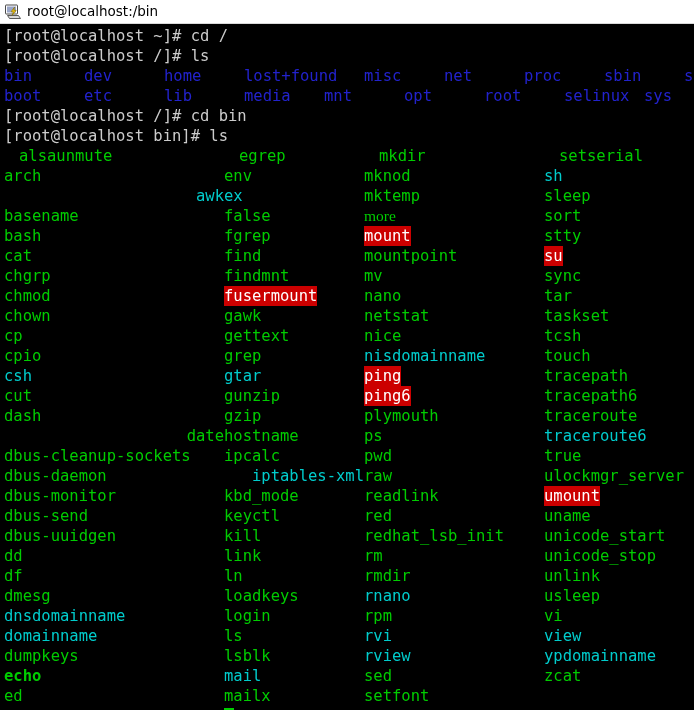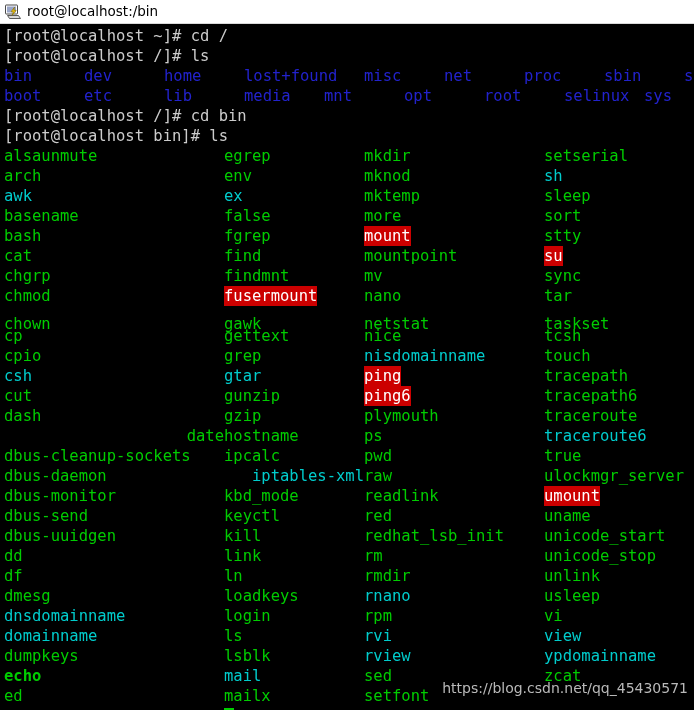--- a/index.html
+++ b/index.html
@@ -112,29 +112,29 @@
 </div>
 
 <div id="terminal">
   <div class="screen" id="screen">
       <div class="row"><span class="cell c-white">[root@localhost ~]# </span><span class="cell c-white">cd /</span></div>
       <div class="row"><span class="cell c-white">[root@localhost /]# </span><span class="cell c-white">ls</span></div>
       <div class="row"><span class="cell" style="width: 80px;"><span class="cell c-blue">bin</span></span><span class="cell" style="width: 80px;"><span class="cell c-blue">dev</span></span><span class="cell" style="width: 80px;"><span class="cell c-blue">home</span></span><span class="cell" style="width: 120px;"><span class="cell c-blue">lost+found</span></span><span class="cell" style="width: 80px;"><span class="cell c-blue">misc</span></span><span class="cell" style="width: 80px;"><span class="cell c-blue">net</span></span><span class="cell" style="width: 80px;"><span class="cell c-blue">proc</span></span><span class="cell" style="width: 80px;"><span class="cell c-blue">sbin</span></span><span class="cell" style="width: 80px;"><span class="cell c-blue">srv</span></span></div>
       <div class="row"><span class="cell" style="width: 80px;"><span class="cell c-blue">boot</span></span><span class="cell" style="width: 80px;"><span class="cell c-blue">etc</span></span><span class="cell" style="width: 80px;"><span class="cell c-blue">lib</span></span><span class="cell" style="width: 80px;"><span class="cell c-blue">media</span></span><span class="cell" style="width: 80px;"><span class="cell c-blue">mnt</span></span><span class="cell" style="width: 80px;"><span class="cell c-blue">opt</span></span><span class="cell" style="width: 80px;"><span class="cell c-blue">root</span></span><span class="cell" style="width: 80px;"><span class="cell c-blue">selinux</span></span><span class="cell" style="width: 80px;"><span class="cell c-blue">sys</span></span><span class="cell c-white" style="width: 80px;"></span></div>
       <div class="row"><span class="cell c-white">[root@localhost /]# </span><span class="cell c-white">cd bin</span></div>
       <div class="row"><span class="cell c-white">[root@localhost bin]# </span><span class="cell c-white">ls</span></div>
-      <div class="row"><span class="cell" style="width: 220px;"><span class="cell c-green">alsaunmute</span></span><span class="cell" style="width: 140px;"><span class="cell c-green">egrep</span></span><span class="cell" style="width: 180px;"><span class="cell c-green">mkdir</span></span><span class="cell" style="width: 160px;"><span class="cell c-green">setserial</span></span></div>
+      <div class="row"><span class="cell" style="width: 220px; margin-left: 15px;"><span class="cell c-green">alsaunmute</span></span><span class="cell" style="width: 140px;"><span class="cell c-green">egrep</span></span><span class="cell" style="width: 180px;"><span class="cell c-green">mkdir</span></span><span class="cell" style="width: 160px;"><span class="cell c-green">setserial</span></span></div>
       <div class="row"><span class="cell" style="width: 220px;"><span class="cell c-green">arch</span></span><span class="cell" style="width: 140px;"><span class="cell c-green">env</span></span><span class="cell" style="width: 180px;"><span class="cell c-green">mknod</span></span><span class="cell" style="width: 160px;"><span class="cell c-cyan">sh</span></span></div>
-      <div class="row"><span class="cell" style="width: 220px;"><span class="cell c-cyan">awk</span></span><span class="cell" style="width: 140px;"><span class="cell c-cyan">ex</span></span><span class="cell" style="width: 180px;"><span class="cell c-green">mktemp</span></span><span class="cell" style="width: 160px;"><span class="cell c-green">sleep</span></span></div>
-      <div class="row"><span class="cell" style="width: 220px;"><span class="cell c-green">basename</span></span><span class="cell" style="width: 140px;"><span class="cell c-green">false</span></span><span class="cell" style="width: 180px;"><span class="cell c-green">more</span></span><span class="cell" style="width: 160px;"><span class="cell c-green">sort</span></span></div>
+      <div class="row"><span class="cell" style="width: 220px; text-align: right;"><span class="cell c-cyan">awk</span></span><span class="cell" style="width: 140px;"><span class="cell c-cyan">ex</span></span><span class="cell" style="width: 180px;"><span class="cell c-green">mktemp</span></span><span class="cell" style="width: 160px;"><span class="cell c-green">sleep</span></span></div>
+      <div class="row"><span class="cell" style="width: 220px;"><span class="cell c-green">basename</span></span><span class="cell" style="width: 140px;"><span class="cell c-green">false</span></span><span class="cell" style="width: 180px; font-family: Liberation Serif, serif;"><span class="cell c-green">more</span></span><span class="cell" style="width: 160px;"><span class="cell c-green">sort</span></span></div>
       <div class="row"><span class="cell" style="width: 220px;"><span class="cell c-green">bash</span></span><span class="cell" style="width: 140px;"><span class="cell c-green">fgrep</span></span><span class="cell" style="width: 180px;"><span class="cell c-bgred">mount</span></span><span class="cell" style="width: 160px;"><span class="cell c-green">stty</span></span></div>
       <div class="row"><span class="cell" style="width: 220px;"><span class="cell c-green">cat</span></span><span class="cell" style="width: 140px;"><span class="cell c-green">find</span></span><span class="cell" style="width: 180px;"><span class="cell c-green">mountpoint</span></span><span class="cell" style="width: 160px;"><span class="cell c-bgred">su</span></span></div>
       <div class="row"><span class="cell" style="width: 220px;"><span class="cell c-green">chgrp</span></span><span class="cell" style="width: 140px;"><span class="cell c-green">findmnt</span></span><span class="cell" style="width: 180px;"><span class="cell c-green">mv</span></span><span class="cell" style="width: 160px;"><span class="cell c-green">sync</span></span></div>
       <div class="row"><span class="cell" style="width: 220px;"><span class="cell c-green">chmod</span></span><span class="cell" style="width: 140px;"><span class="cell c-bgred">fusermount</span></span><span class="cell" style="width: 180px;"><span class="cell c-green">nano</span></span><span class="cell" style="width: 160px;"><span class="cell c-green">tar</span></span></div>
-      <div class="row"><span class="cell" style="width: 220px; margin-top: 8px;"><span class="cell c-green">chown</span></span><span class="cell" style="width: 140px;"><span class="cell c-green">gawk</span></span><span class="cell" style="width: 180px;"><span class="cell c-green">netstat</span></span><span class="cell" style="width: 160px;"><span class="cell c-green">taskset</span></span></div>
+      <div class="row"><span class="cell" style="width: 220px;"><span class="cell c-green">chown</span></span><span class="cell" style="width: 140px;"><span class="cell c-green">gawk</span></span><span class="cell" style="width: 180px;"><span class="cell c-green">netstat</span></span><span class="cell" style="width: 160px;"><span class="cell c-green">taskset</span></span></div>
       <div class="row"><span class="cell" style="width: 220px;"><span class="cell c-green">cp</span></span><span class="cell" style="width: 140px;"><span class="cell c-green">gettext</span></span><span class="cell" style="width: 180px;"><span class="cell c-green">nice</span></span><span class="cell" style="width: 160px;"><span class="cell c-green">tcsh</span></span></div>
       <div class="row"><span class="cell" style="width: 220px;"><span class="cell c-green">cpio</span></span><span class="cell" style="width: 140px;"><span class="cell c-green">grep</span></span><span class="cell" style="width: 180px;"><span class="cell c-cyan">nisdomainname</span></span><span class="cell" style="width: 160px;"><span class="cell c-green">touch</span></span></div>
       <div class="row"><span class="cell" style="width: 220px;"><span class="cell c-cyan">csh</span></span><span class="cell" style="width: 140px;"><span class="cell c-cyan">gtar</span></span><span class="cell" style="width: 180px;"><span class="cell c-bgred">ping</span></span><span class="cell" style="width: 160px;"><span class="cell c-green">tracepath</span></span></div>
       <div class="row"><span class="cell" style="width: 220px;"><span class="cell c-green">cut</span></span><span class="cell" style="width: 140px;"><span class="cell c-green">gunzip</span></span><span class="cell" style="width: 180px;"><span class="cell c-bgred">ping6</span></span><span class="cell" style="width: 160px;"><span class="cell c-green">tracepath6</span></span></div>
       <div class="row"><span class="cell" style="width: 220px;"><span class="cell c-green">dash</span></span><span class="cell" style="width: 140px;"><span class="cell c-green">gzip</span></span><span class="cell" style="width: 180px;"><span class="cell c-green">plymouth</span></span><span class="cell" style="width: 160px;"><span class="cell c-green">traceroute</span></span></div>
       <div class="row"><span class="cell" style="width: 220px; text-align: right;"><span class="cell c-green">date</span></span><span class="cell" style="width: 140px;"><span class="cell c-green">hostname</span></span><span class="cell" style="width: 180px;"><span class="cell c-green">ps</span></span><span class="cell" style="width: 160px;"><span class="cell c-cyan">traceroute6</span></span></div>
       <div class="row"><span class="cell" style="width: 220px;"><span class="cell c-green">dbus-cleanup-sockets</span></span><span class="cell" style="width: 140px;"><span class="cell c-green">ipcalc</span></span><span class="cell" style="width: 180px;"><span class="cell c-green">pwd</span></span><span class="cell" style="width: 160px;"><span class="cell c-green">true</span></span></div>
       <div class="row"><span class="cell" style="width: 220px;"><span class="cell c-green">dbus-daemon</span></span><span class="cell" style="width: 140px; text-align: right;"><span class="cell c-cyan">iptables-xml</span></span><span class="cell" style="width: 180px;"><span class="cell c-green">raw</span></span><span class="cell" style="width: 160px;"><span class="cell c-green">ulockmgr_server</span></span></div>
       <div class="row"><span class="cell" style="width: 220px;"><span class="cell c-green">dbus-monitor</span></span><span class="cell" style="width: 140px;"><span class="cell c-green">kbd_mode</span></span><span class="cell" style="width: 180px;"><span class="cell c-green">readlink</span></span><span class="cell" style="width: 160px;"><span class="cell c-bgred">umount</span></span></div>
       <div class="row"><span class="cell" style="width: 220px;"><span class="cell c-green">dbus-send</span></span><span class="cell" style="width: 140px;"><span class="cell c-green">keyctl</span></span><span class="cell" style="width: 180px;"><span class="cell c-green">red</span></span><span class="cell" style="width: 160px;"><span class="cell c-green">uname</span></span></div>
@@ -142,14 +142,13 @@
       <div class="row"><span class="cell" style="width: 220px;"><span class="cell c-green">dd</span></span><span class="cell" style="width: 140px;"><span class="cell c-green">link</span></span><span class="cell" style="width: 180px;"><span class="cell c-green">rm</span></span><span class="cell" style="width: 160px;"><span class="cell c-green">unicode_stop</span></span></div>
       <div class="row"><span class="cell" style="width: 220px;"><span class="cell c-green">df</span></span><span class="cell" style="width: 140px;"><span class="cell c-green">ln</span></span><span class="cell" style="width: 180px;"><span class="cell c-green">rmdir</span></span><span class="cell" style="width: 160px;"><span class="cell c-green">unlink</span></span></div>
       <div class="row"><span class="cell" style="width: 220px;"><span class="cell c-green">dmesg</span></span><span class="cell" style="width: 140px;"><span class="cell c-green">loadkeys</span></span><span class="cell" style="width: 180px;"><span class="cell c-cyan">rnano</span></span><span class="cell" style="width: 160px;"><span class="cell c-green">usleep</span></span></div>
       <div class="row"><span class="cell" style="width: 220px;"><span class="cell c-cyan">dnsdomainname</span></span><span class="cell" style="width: 140px;"><span class="cell c-green">login</span></span><span class="cell" style="width: 180px;"><span class="cell c-green">rpm</span></span><span class="cell" style="width: 160px;"><span class="cell c-green">vi</span></span></div>
       <div class="row"><span class="cell" style="width: 220px;"><span class="cell c-cyan">domainname</span></span><span class="cell" style="width: 140px;"><span class="cell c-green">ls</span></span><span class="cell" style="width: 180px;"><span class="cell c-cyan">rvi</span></span><span class="cell" style="width: 160px;"><span class="cell c-cyan">view</span></span></div>
       <div class="row"><span class="cell" style="width: 220px;"><span class="cell c-green">dumpkeys</span></span><span class="cell" style="width: 140px;"><span class="cell c-green">lsblk</span></span><span class="cell" style="width: 180px;"><span class="cell c-cyan">rview</span></span><span class="cell" style="width: 160px;"><span class="cell c-cyan">ypdomainname</span></span></div>
       <div class="row"><span class="cell" style="width: 220px; font-weight: bold;"><span class="cell c-green">echo</span></span><span class="cell" style="width: 140px;"><span class="cell c-cyan">mail</span></span><span class="cell" style="width: 180px;"><span class="cell c-green">sed</span></span><span class="cell" style="width: 160px;"><span class="cell c-green">zcat</span></span></div>
       <div class="row"><span class="cell" style="width: 220px;"><span class="cell c-green">ed</span></span><span class="cell" style="width: 140px;"><span class="cell c-green">mailx</span></span><span class="cell" style="width: 180px;"><span class="cell c-green">setfont</span></span><span class="cell" style="width: 160px;"></span></div>
       <div class="row"><span class="cell" style="width: 220px;"></span><span class="cursor"></span></div>
     </div>
-  <div id="watermark">https://blog.csdn.net/qq_45430571</div>
 </div>
 
 </body></html>

